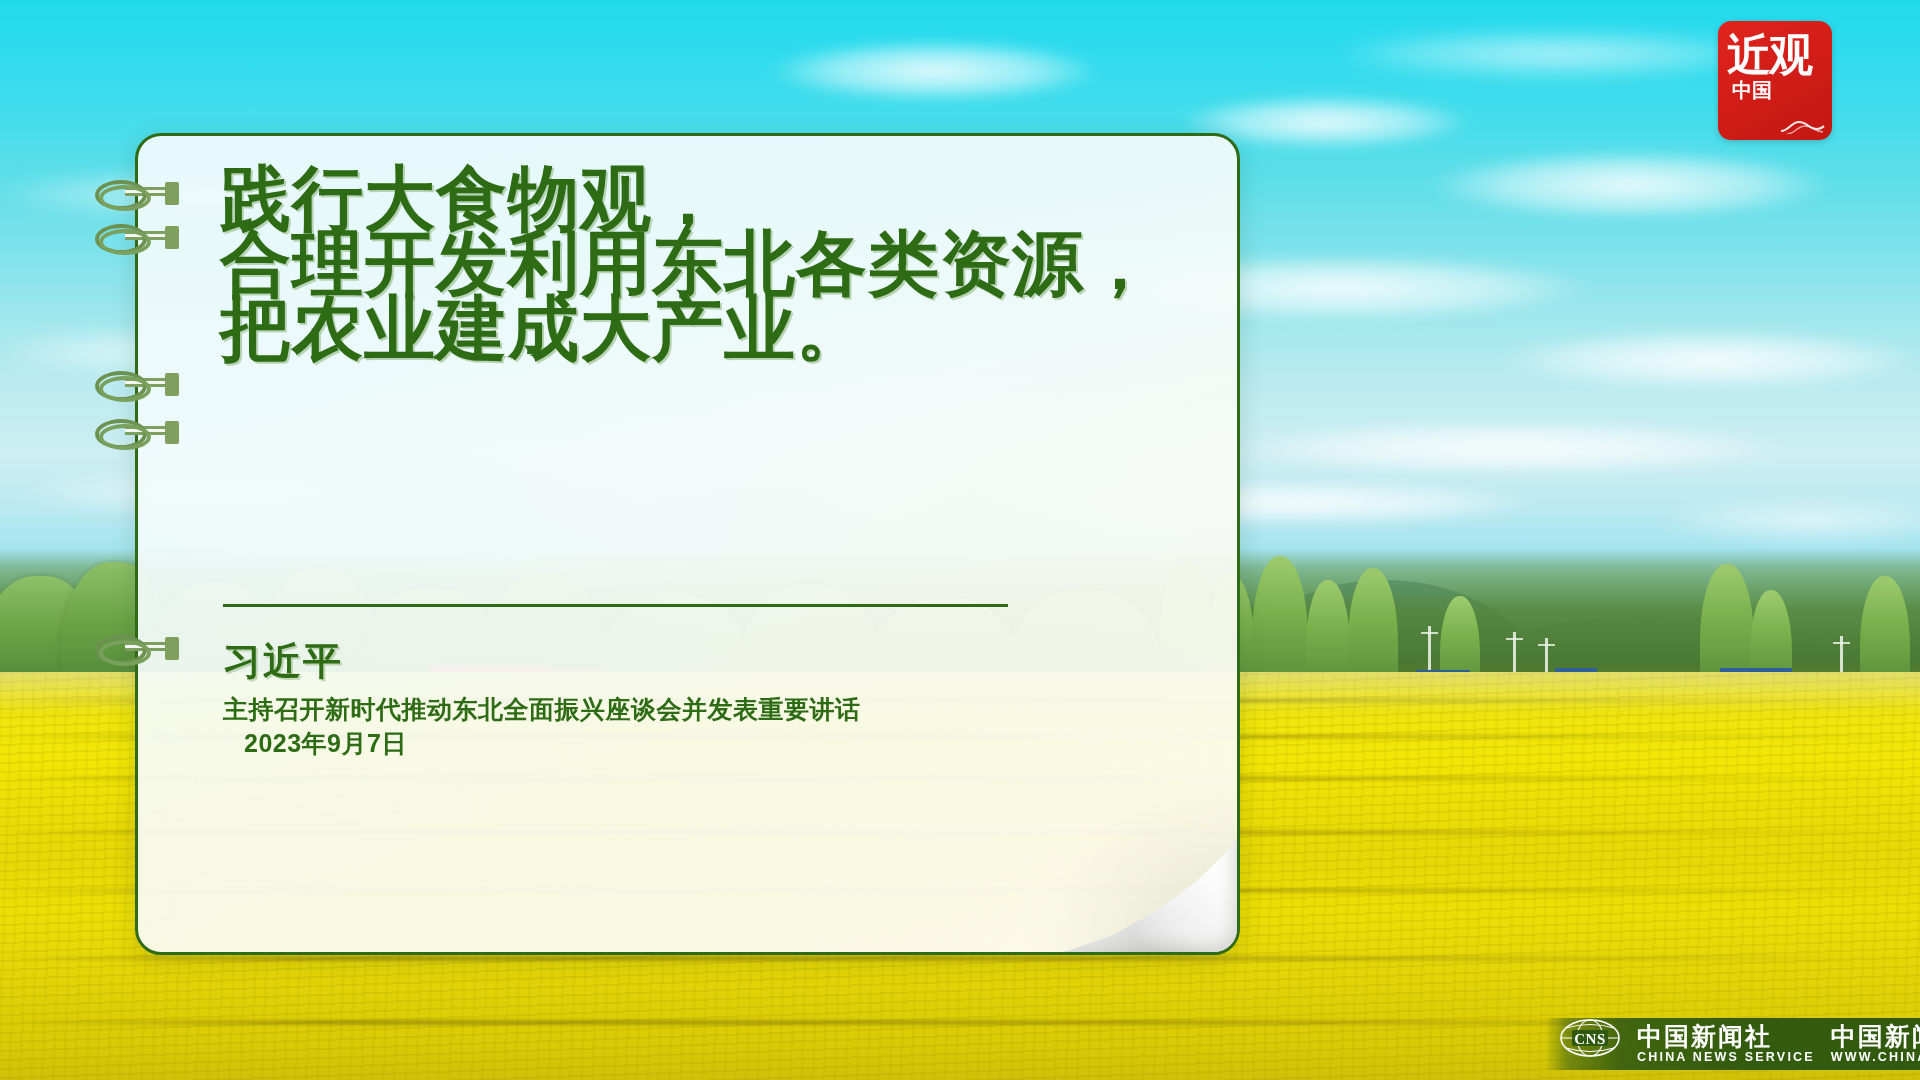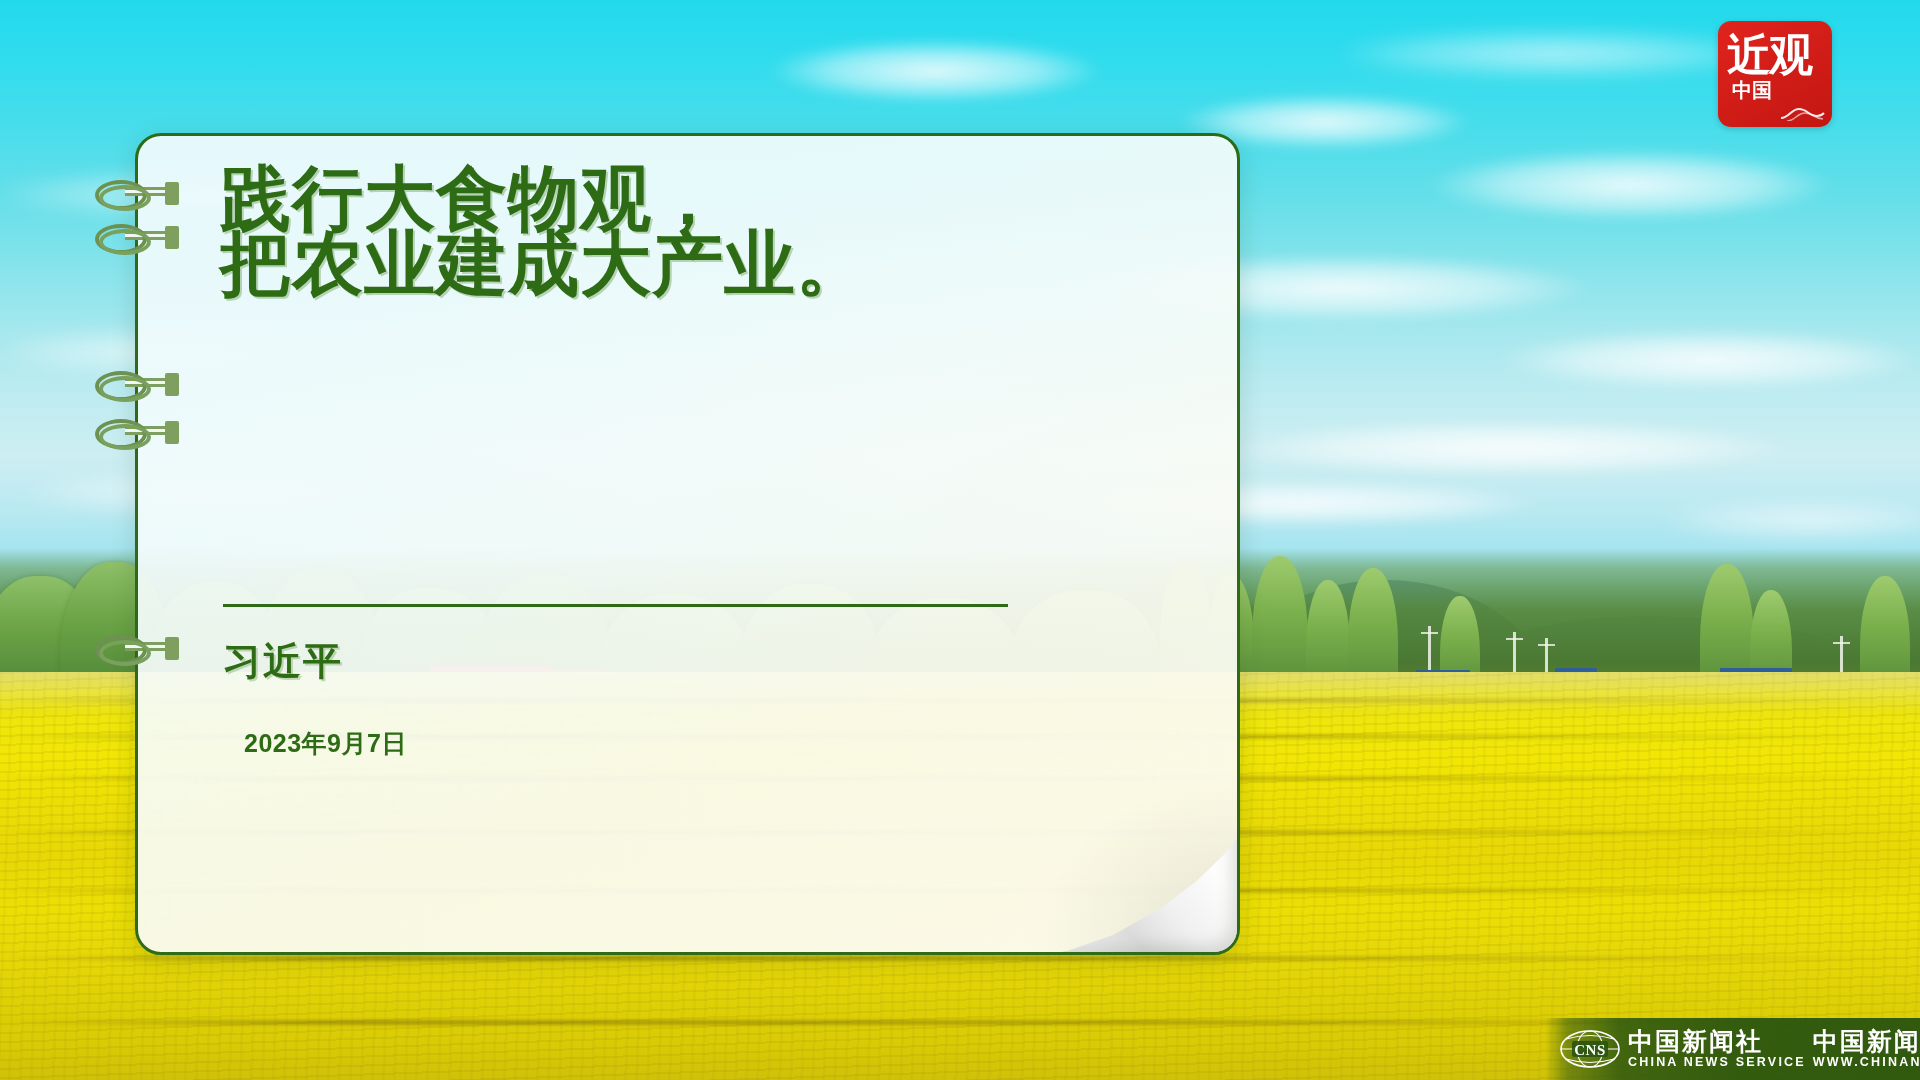--- a/index.html
+++ b/index.html
@@ -196,21 +196,21 @@
   }
   .meta{
     position:absolute; left:85px;
     font-size:25px; color:#2e6b15; letter-spacing:.5px; font-weight:bold;
   }
   #meta1{ top:557px; }
   #meta2{ top:591px;margin-left:21px; }
 
   
   #logo{
-    position:absolute; left:1718px; top:21px; width:114px; height:106px;
+    position:absolute; left:1718px; top:21px; width:114px; height:119px;
     background:linear-gradient(150deg,#e0241d 0%,#d01c17 55%,#c31712 100%);
     border-radius:13px;
     box-shadow:0 2px 6px rgba(0,0,0,.18);
     overflow:hidden;
   }
   #logo .big{
     position:absolute; left:9px; top:6px; width:96px; height:58px;
     color:#fff; font-weight:bold; font-size:44px; line-height:56px;
     letter-spacing:-2px;
     font-family:"DejaVu Sans","Liberation Sans",sans-serif;
@@ -220,23 +220,23 @@
     position:absolute; left:14px; top:58px;
     color:#fff; font-weight:bold; font-size:20px; line-height:22px;
     letter-spacing:0px; white-space:nowrap;
   }
   #logo .swoosh{
     position:absolute; right:7px; bottom:6px; width:46px; height:16px;
   }
 
   
   #cnsbar{
-    position:absolute; left:1545px; top:1018px; width:375px; height:62px;
+    position:absolute; left:1545px; top:1018px; width:375px; height:52px;
     background:linear-gradient(90deg, rgba(46,90,18,.0) 0%, rgba(46,90,18,.55) 6%, rgba(42,86,16,.86) 20%, rgba(40,84,15,.93) 50%, rgba(40,84,15,.95) 100%);
-    display:flex; align-items:center; gap:7px; padding-left:14px;
+    display:flex; gap:16px; padding-left:14px;
   }
   #cns-globe{ width:62px; height:40px; flex:0 0 auto; }
   .cnsblock{ display:flex; flex-direction:column; justify-content:center; }
   .cns-cn{
     color:#fff; font-size:25px; font-weight:bold; line-height:27px;
     letter-spacing:2px; white-space:nowrap;
     font-family:"DejaVu Sans","Liberation Sans",sans-serif;
   }
   .cns-en{
     color:#fff; font-size:12.5px; font-weight:bold; line-height:15px;
@@ -310,26 +310,28 @@
     <div class="fieldline" style="top:284px;"></div>
     <div class="fieldline" style="top:348px;"></div>
   </div>
   <div class="fieldhaze"></div>
 </div>
 
 <div id="card">
 
   <div id="quote">
     <div class="qline">践行大食物观，</div>
+    <div class="qline">合理开发利用东北各类资源，</div>
     <div class="qline">把农业建成大产业。</div>
   </div>
 
   <div id="rule"></div>
 
   <div id="sig">习近平</div>
+  <div class="meta" id="meta1">主持召开新时代推动东北全面振兴座谈会并发表重要讲话</div>
   <div class="meta" id="meta2">2023年9月7日</div>
 
   <div class="curlshadow"></div>
   <div class="curl"></div>
 </div>
 
 <div id="rings">
   <div class="ring" style="left:95px;top:180px;">
     <div class="bar"></div>
       <div class="cap"></div>

